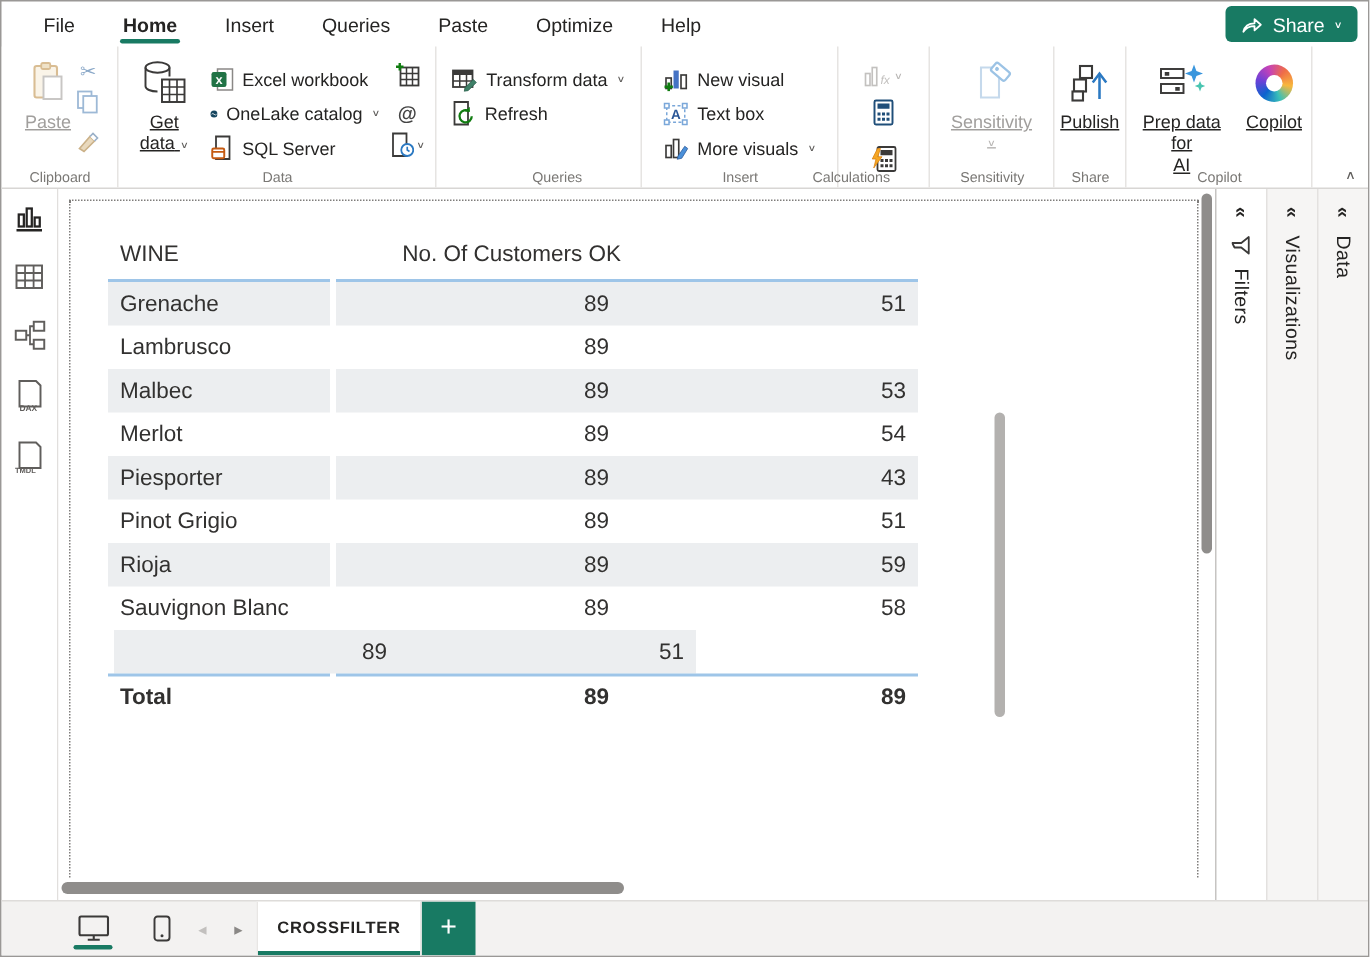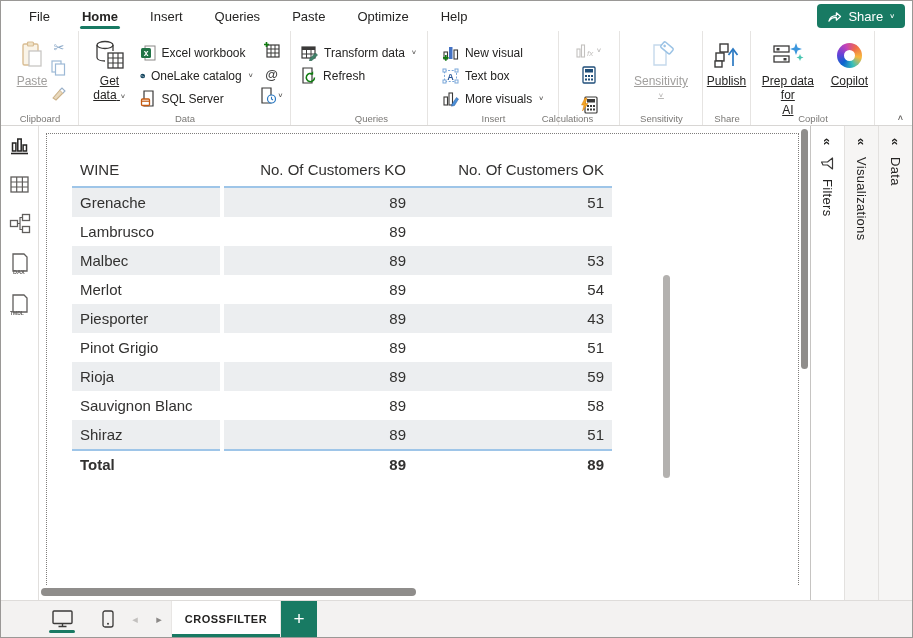--- a/index.html
+++ b/index.html
@@ -394,21 +394,20 @@
 
     <div class="canvas">
       <div class="visual-frame"></div>
 
       <div class="tbl">
         <div class="thead">
           <div class="band b1">
               <span class="c1">WINE</span>
             </div>
           <div class="band b2">
-            <span class="c2">No. Of Customers KO</span>
             <span class="c3">No. Of Customers OK</span>
           </div>
         </div>
         <div>
             <div class="trow alt">
               <div class="band b1">
                 <span class="c1">Grenache</span>
               </div>
               <div class="band b2">
                 <span class="c2">89</span>
@@ -472,23 +471,20 @@
             <div class="trow">
               <div class="band b1">
                 <span class="c1">Sauvignon Blanc</span>
               </div>
               <div class="band b2">
                 <span class="c2">89</span>
                 <span class="c3">58</span>
               </div>
             </div>
             <div class="trow alt">
-              <div class="band b1">
-                <span class="c1">Shiraz</span>
-              </div>
               <div class="band b2">
                 <span class="c2">89</span>
                 <span class="c3">51</span>
               </div>
             </div>
           </div>
         <div class="ttotal">
           <div class="band b1">
               <span class="c1">Total</span>
             </div>

